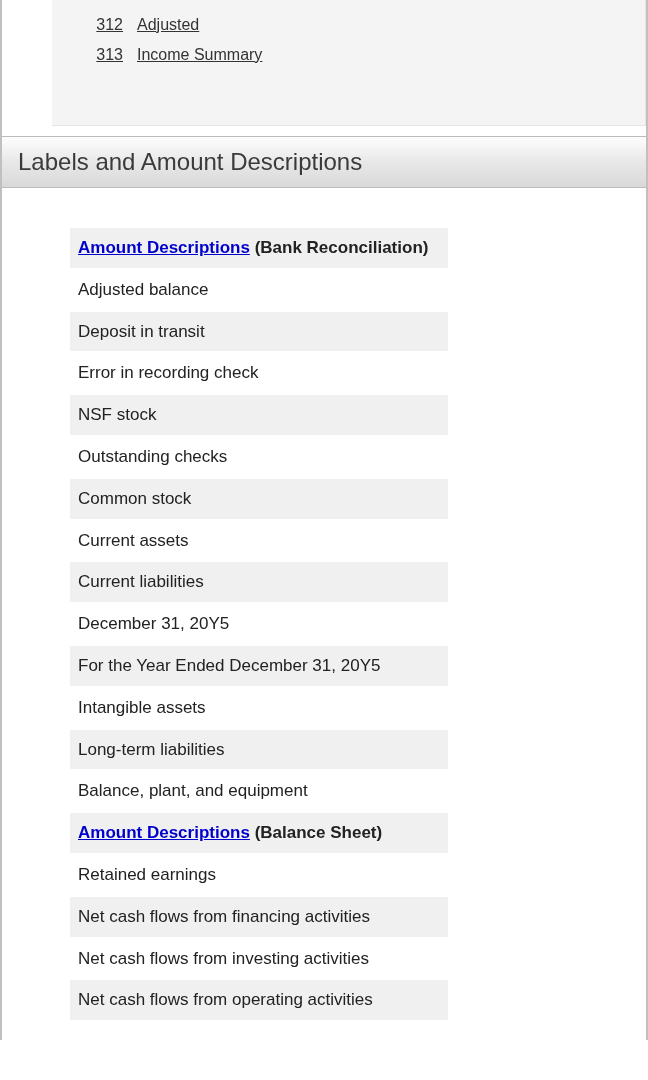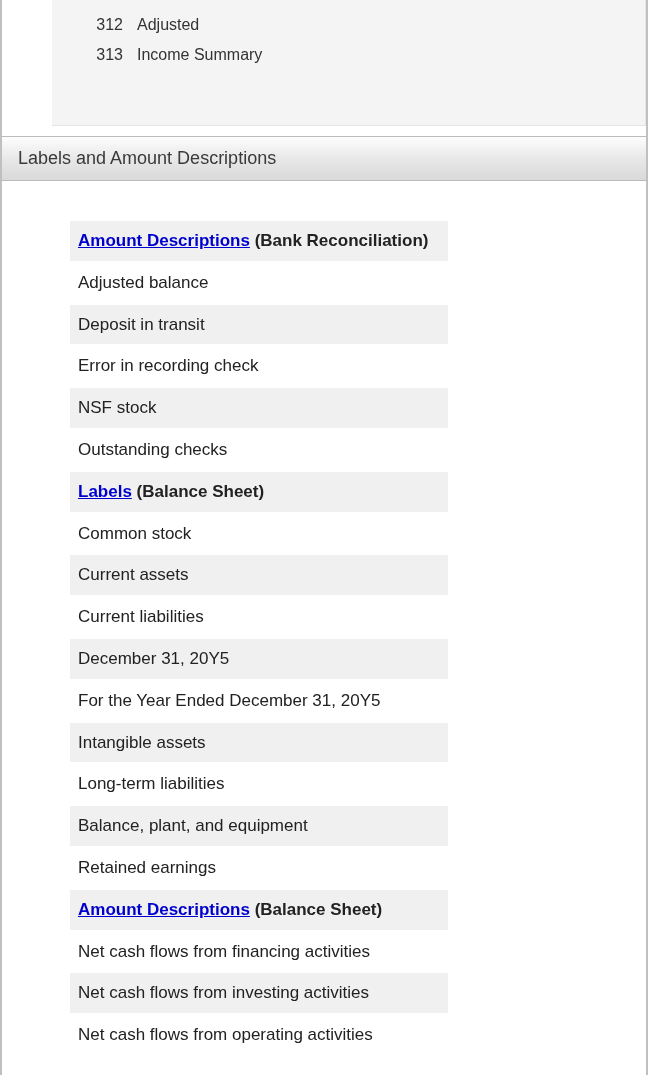--- a/index.html
+++ b/index.html
@@ -5,29 +5,29 @@
     * { box-sizing: border-box; margin: 0; padding: 0; }
     html, body { width: 648px; font-family: "Segoe UI", Arial, sans-serif; background: #fff; color: #333; }
     .outer { border-left: 2px solid #c0c0c0; border-right: 2px solid #c0c0c0; }
     .top-box {
       margin: 0 0 0 50px;
       padding: 10px 0 55px 0;
       background: #f4f4f4;
       border-right: 1px solid #e5e5e5;
       border-bottom: 1px solid #e5e5e5;
     }
-    .acct-row { display: flex; align-items: flex-end; padding: 6px 0 6px 35px; font-size: 16px; }
+    .acct-row { display: flex; align-items: flex-end; padding: 6px 0 6px 35px; font-size: 16px; text-decoration: underline; }
     .acct-num { width: 36px; text-align: right; margin-right: 14px; color: #333; }
     .acct-name { color: #333; }
     .spacer { height: 10px; background: #fff; }
     .section-header {
       background: linear-gradient(to bottom, #fdfdfd 0%, #e8e8e8 50%, #d9d9d9 100%);
       border-top: 1px solid #bbb;
       border-bottom: 1px solid #bbb;
-      font-size: 18px;
+      font-size: 24px;
       color: #3a3a3a;
       padding: 11px 16px;
       font-weight: 400;
     }
     .content-block { padding: 40px 0 18px 68px; }
     .list-row {
       width: 378px;
       padding: 8px 8px;
       font-size: 17px;
       line-height: 1.4;
@@ -58,28 +58,27 @@
 
   <div class="section-header">Labels and Amount Descriptions</div>
 
   <div class="content-block" id="content-block">
       <div class="list-row"><span class="hdr-link">Amount Descriptions</span><span class="hdr-suffix"> (Bank Reconciliation)</span></div>
       <div class="list-row">Adjusted balance</div>
       <div class="list-row">Deposit in transit</div>
       <div class="list-row">Error in recording check</div>
       <div class="list-row">NSF stock</div>
       <div class="list-row">Outstanding checks</div>
-      <div class="list-row"><span class="hdr-link">Labels</span><span class="hdr-suffix"> (Balance Sheet)</span></div>
       <div class="list-row">Common stock</div>
       <div class="list-row">Current assets</div>
       <div class="list-row">Current liabilities</div>
       <div class="list-row">December 31, 20Y5</div>
       <div class="list-row">For the Year Ended December 31, 20Y5</div>
       <div class="list-row">Intangible assets</div>
       <div class="list-row">Long-term liabilities</div>
       <div class="list-row">Balance, plant, and equipment</div>
+      <div class="list-row"><span class="hdr-link">Amount  Descriptions</span><span class="hdr-suffix"> (Balance Sheet)</span></div>
       <div class="list-row">Retained earnings</div>
-      <div class="list-row"><span class="hdr-link">Amount  Descriptions</span><span class="hdr-suffix"> (Balance Sheet)</span></div>
       <div class="list-row">Net cash flows from financing activities</div>
       <div class="list-row">Net cash flows from investing activities</div>
       <div class="list-row">Net cash flows from operating activities</div>
     </div>
 </div>
 
 </body></html>

